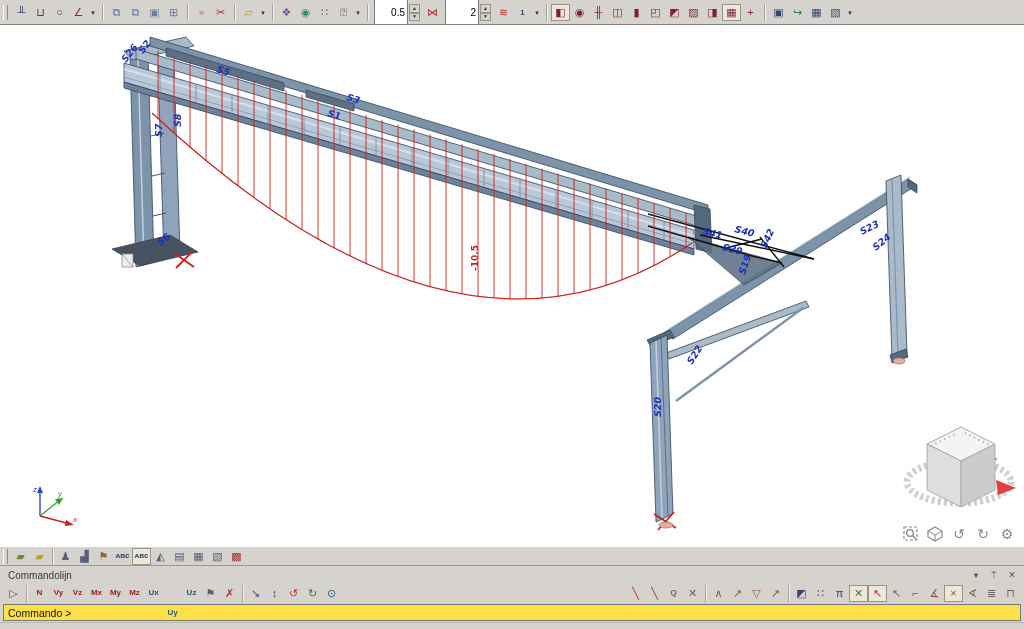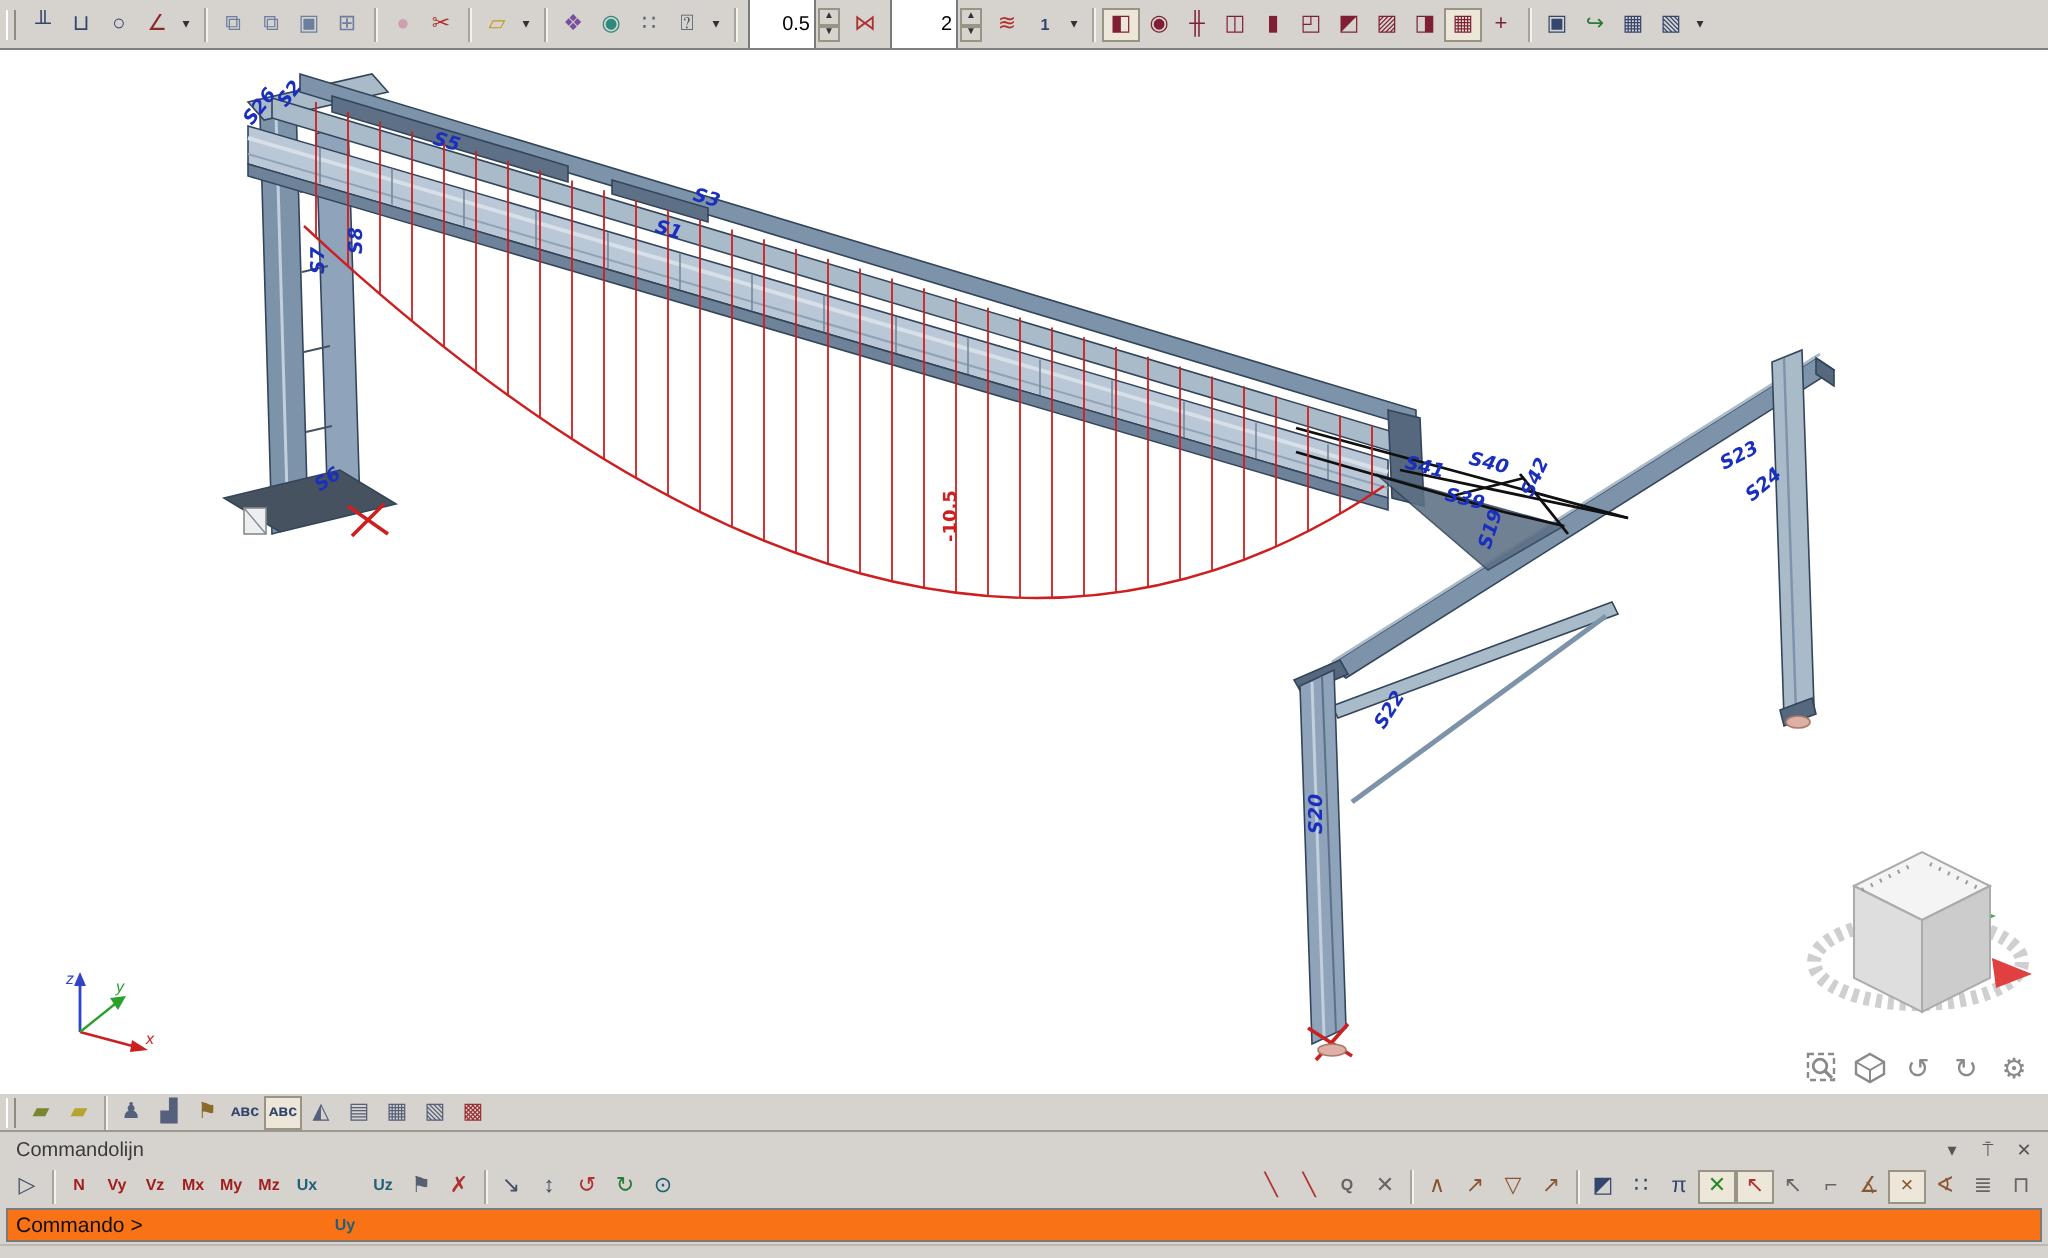--- a/index.html
+++ b/index.html
@@ -41,21 +41,21 @@
   
   #ucs{position:absolute;left:24px;bottom:18px;}
   
   #viewbar{position:absolute;top:546px;left:0;width:1024px;height:20px;border-top:1px solid #fff;border-bottom:1px solid #9b988f;padding-left:2px;box-sizing:border-box;}
   #cmdpanel{position:absolute;top:567px;left:0;width:1024px;height:55px;background:#d6d3ce;}
   #cmdtitle{height:15px;display:flex;align-items:center;font-size:10px;color:#3a3a3a;padding:1px 6px 0 8px;}
   #cmdtitle .btns{margin-left:auto;display:flex;gap:6px;}
   #cmdtitle .btns span{font-size:9px;color:#555;width:12px;text-align:center;cursor:default;}
   #cmdtools{height:20px;display:flex;align-items:center;padding:0 4px;}
   #cmdtools .right{margin-left:auto;display:flex;align-items:center;}
-  #cmdinput{margin:1px 3px 16px 3px;height:15px;background:#f97316;border:1px solid #7a7a7a;display:flex;align-items:center;}
+  #cmdinput{margin:1px 3px 16px 3px;height:15px;background:#fde047;border:1px solid #7a7a7a;display:flex;align-items:center;}
   #cmdinput input{border:none;outline:none;width:100%;height:13px;font-size:10.5px;padding-left:4px;font-family:"Liberation Sans",sans-serif;color:#111;background:transparent;}
   #bottompad{position:absolute;top:622px;left:0;width:1024px;height:7px;background:#d6d3ce;border-top:1px solid #bdb9b0;}
 </style>
 </head>
 <body>
 
 <div id="topbar" class="bar">
   <span class="handle"></span>
   <div class="tgroup">
 

